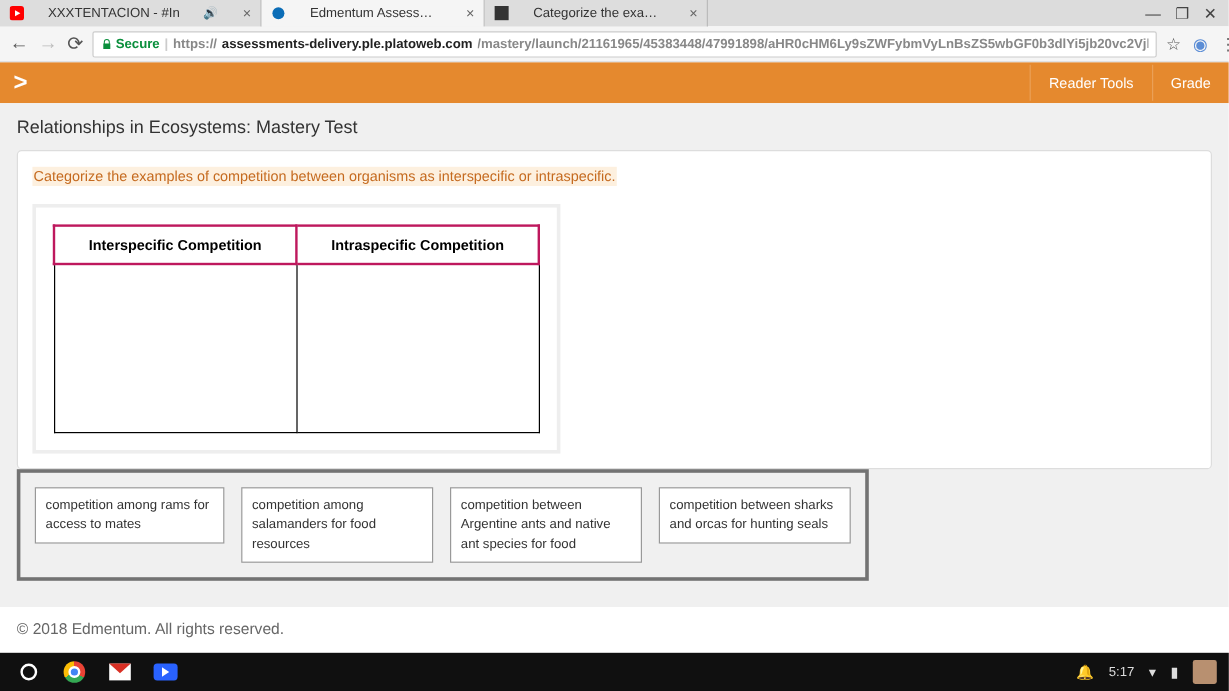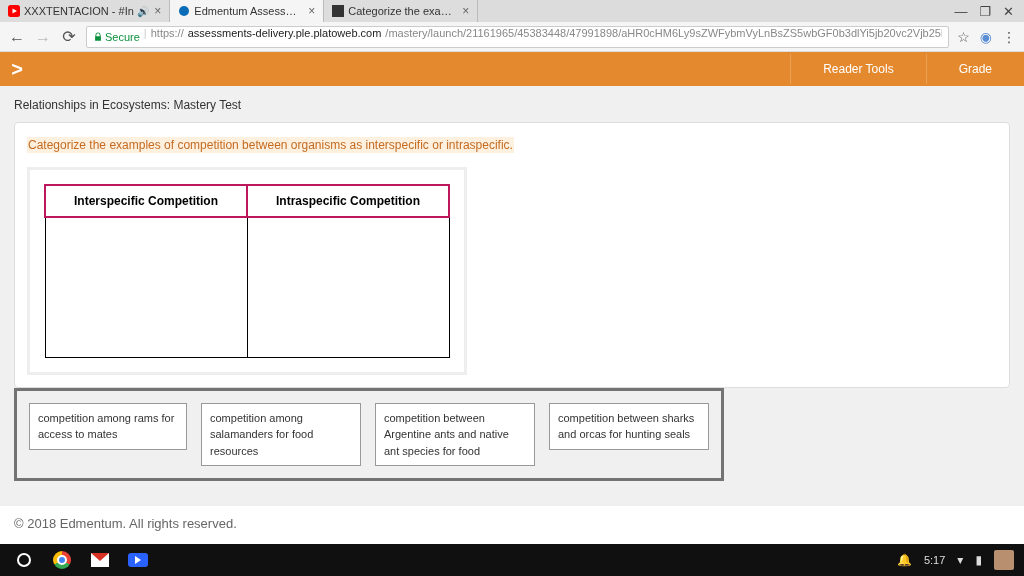--- a/index.html
+++ b/index.html
@@ -1,48 +1,48 @@
 <!DOCTYPE html>
 <html><head>
 <meta charset="utf-8">
 <style>
 * { margin: 0; padding: 0; box-sizing: border-box; font-family: Arial, sans-serif; }
 body { width: 1024px; height: 576px; overflow: hidden; background: #fff; }
 
 
 .browser-chrome { background: #dcdcdc; height: 22px; display: flex; align-items: center; font-size: 11px; }
-.tab { display: flex; align-items: center; padding: 0 8px; height: 22px; border-right: 1px solid #bbb; background: #ddd; gap: 4px; }
+.tab { display: flex; align-items: center; padding: 0 8px; height: 22px; border-right: 1px solid #bbb; background: #ddd; gap: 20px; }
 .tab.active { background: #f5f5f5; }
 .tab-icon { width: 12px; height: 12px; display: inline-block; }
 .tab-title { max-width: 110px; overflow: hidden; white-space: nowrap; text-overflow: ellipsis; color: #333; }
 .tab-close { color: #666; font-size: 12px; cursor: pointer; }
 .tab-audio { font-size: 10px; color: #555; }
 .window-controls { margin-left: auto; display: flex; gap: 12px; padding-right: 10px; color: #444; }
 .window-controls span { font-size: 13px; cursor: pointer; }
 
 .addr-bar { background: #f5f5f5; height: 30px; display: flex; align-items: center; padding: 0 8px; gap: 8px; border-bottom: 1px solid #ddd; }
 .nav-btn { color: #555; font-size: 16px; cursor: pointer; width: 18px; text-align: center; }
 .nav-btn.disabled { color: #bbb; }
 .secure { color: #0a8f3c; font-size: 11px; display: flex; align-items: center; gap: 2px; }
 .lock-icon { width: 10px; height: 10px; }
-.url-box { flex: 1; display: flex; background: #fff; border: 1px solid #ccc; border-radius: 2px; height: 22px; padding: 0 6px; font-size: 11px; gap: 4px; }
+.url-box { flex: 1; display: flex; align-items: center; background: #fff; border: 1px solid #ccc; border-radius: 2px; height: 22px; padding: 0 6px; font-size: 11px; gap: 4px; font-weight: bold; }
 .url-domain { color: #222; }
 .url-path { color: #888; overflow: hidden; white-space: nowrap; flex: 1; }
 .addr-icons { display: flex; gap: 10px; align-items: center; color: #555; }
 .addr-icons span { font-size: 14px; cursor: pointer; }
 
 
 .app-header { background: #e5892e; height: 34px; display: flex; align-items: center; color: #fff; font-size: 12px; }
 .next-btn { width: 34px; height: 34px; display: flex; align-items: center; justify-content: center; font-size: 20px; font-weight: bold; cursor: pointer; }
 .header-links { margin-left: auto; display: flex; }
-.header-link { padding: 0 32px; height: 30px; display: flex; align-items: center; cursor: pointer; border-left: 1px solid rgba(255,255,255,0.2); }
+.header-link { padding: 0 15px; height: 30px; display: flex; align-items: center; cursor: pointer; border-left: 1px solid rgba(255,255,255,0.2); }
 
 
 .content { background: #f0f0f0; padding: 12px 14px; height: 420px; }
-.page-title { font-size: 12px; color: #333; margin-bottom: 10px; }
+.page-title { font-size: 15px; color: #333; margin-bottom: 10px; }
 .card { background: #fff; border: 1px solid #ddd; border-radius: 4px; padding: 12px; }
 .question { font-size: 12px; color: #c56a1f; background: #fdf0df; padding: 1px 1px; display: inline; }
 
 .drop-area { border: 3px solid #eee; padding: 14px; margin-top: 14px; width: 440px; }
 .drop-table { border-collapse: collapse; width: 100%; }
 .drop-table th { border: 2px solid #be185d; font-size: 12px; font-weight: bold; padding: 8px; text-align: center; width: 50%; }
 .drop-table td { border: 1px solid #000; height: 140px; vertical-align: top; }
 
 .tiles-area { border: 3px solid #737373; padding: 12px; width: 710px; display: flex; gap: 14px; align-items: flex-start; }
 .tile { border: 1px solid #999; padding: 6px 8px; font-size: 11px; color: #333; line-height: 1.5; max-width: 160px; cursor: grab; background: #fff; }

